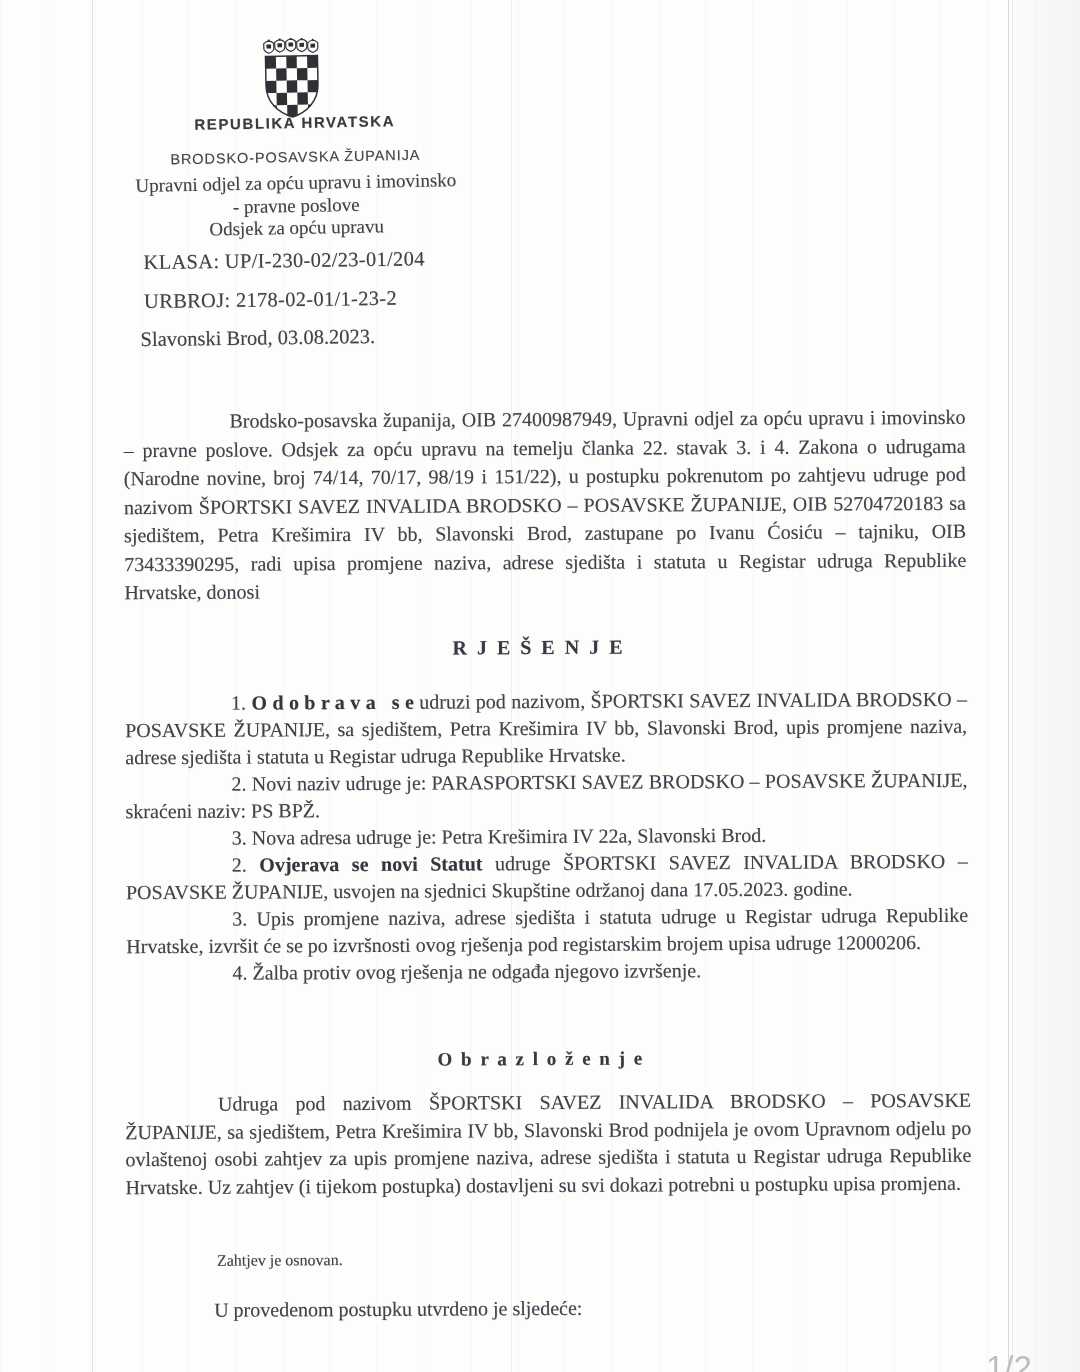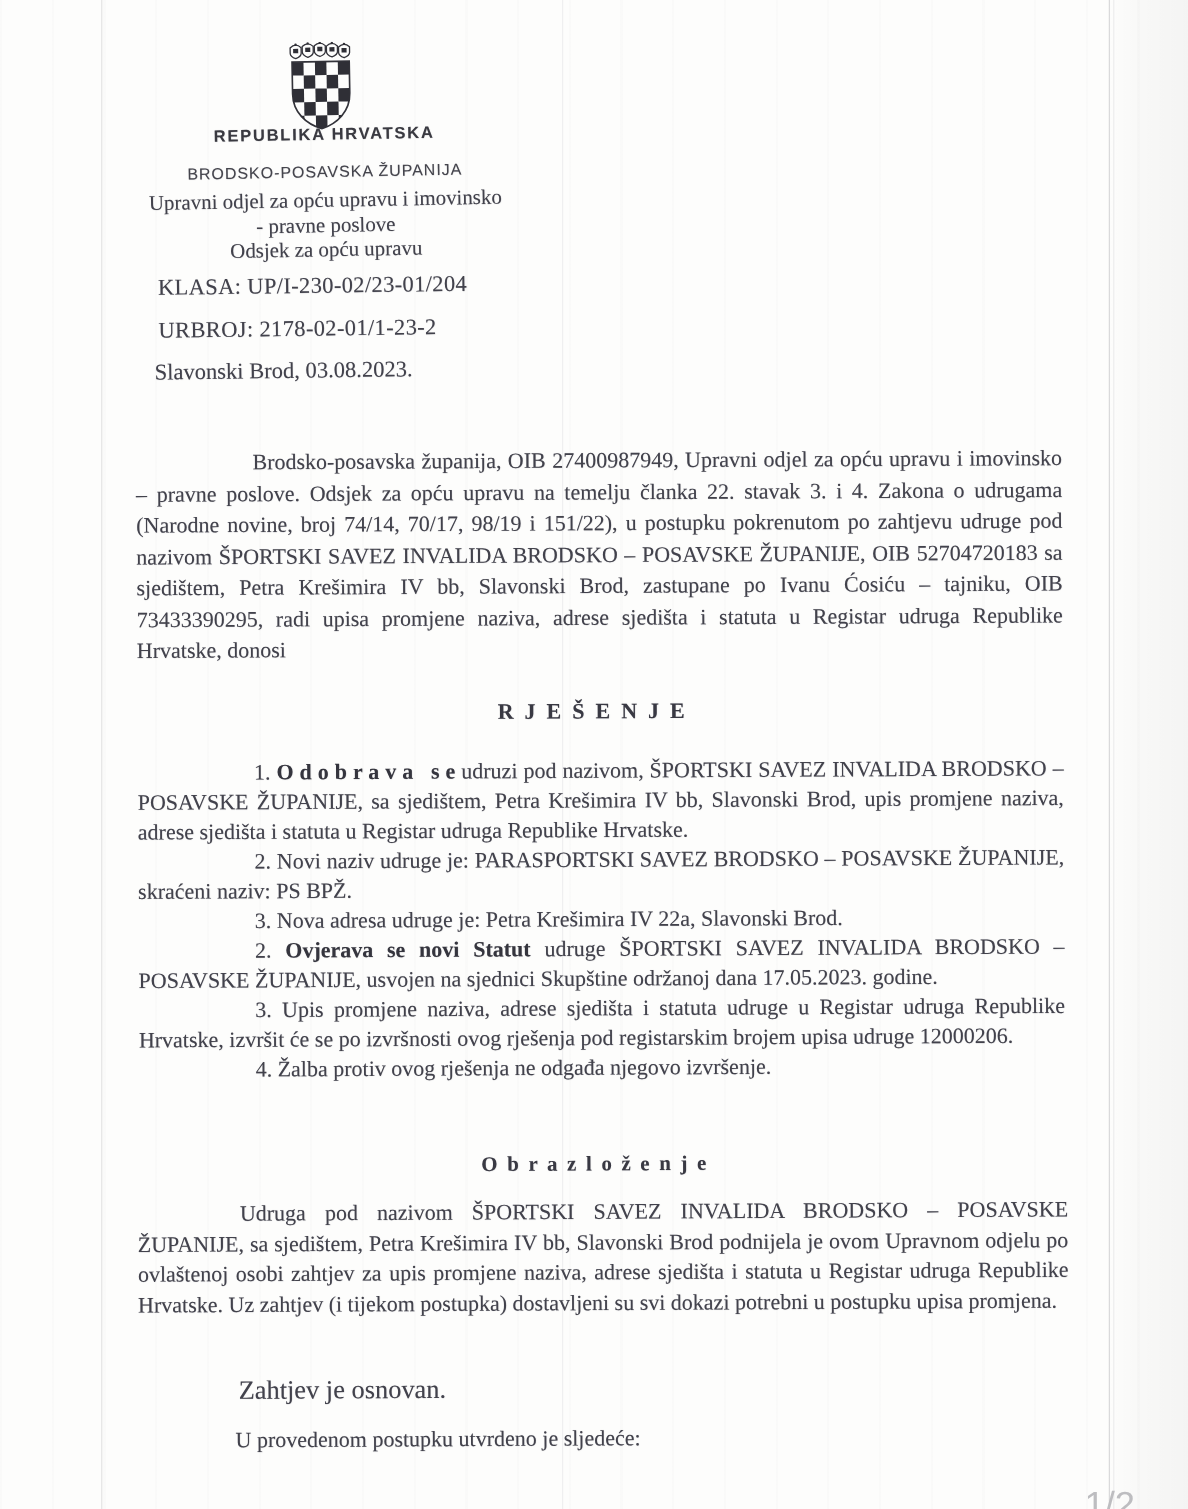--- a/index.html
+++ b/index.html
@@ -50,21 +50,21 @@
                   font-weight:700; font-size:20px; letter-spacing:2.5px; color:#393943; }
   .items { left:126px; top:688px; width:842px; }
   .items p { margin:0; text-align:justify; text-indent:106px;
              font-size:20px; line-height:27px; }
   .bold { font-weight:700; color:#35353e; }
   .pre  { white-space:pre-wrap; }
   .obraz-title { left:0; top:1048px; width:1080px; text-align:center;
                  font-weight:700; font-size:19px; letter-spacing:2px; color:#393943; }
   .obraz-para { left:124px; top:1089px; width:846px; text-align:justify;
                 text-indent:93px; font-size:20px; line-height:27.5px; }
-  .line-osnovan  { left:215px; top:1250px; font-size:24px; }
+  .line-osnovan  { left:215px; top:1250px; font-size:16px; }
   .line-utvrdeno { left:212px; top:1297px; font-size:20px; }
   .page-number { left:986px; top:1349px; font-family:"Liberation Sans", sans-serif;
                  font-size:33px; color:#bdbdc0; text-shadow:none; }
   p { margin:0; }
 </style>
 </head>
 <body>
 
 <div class="page">
 

